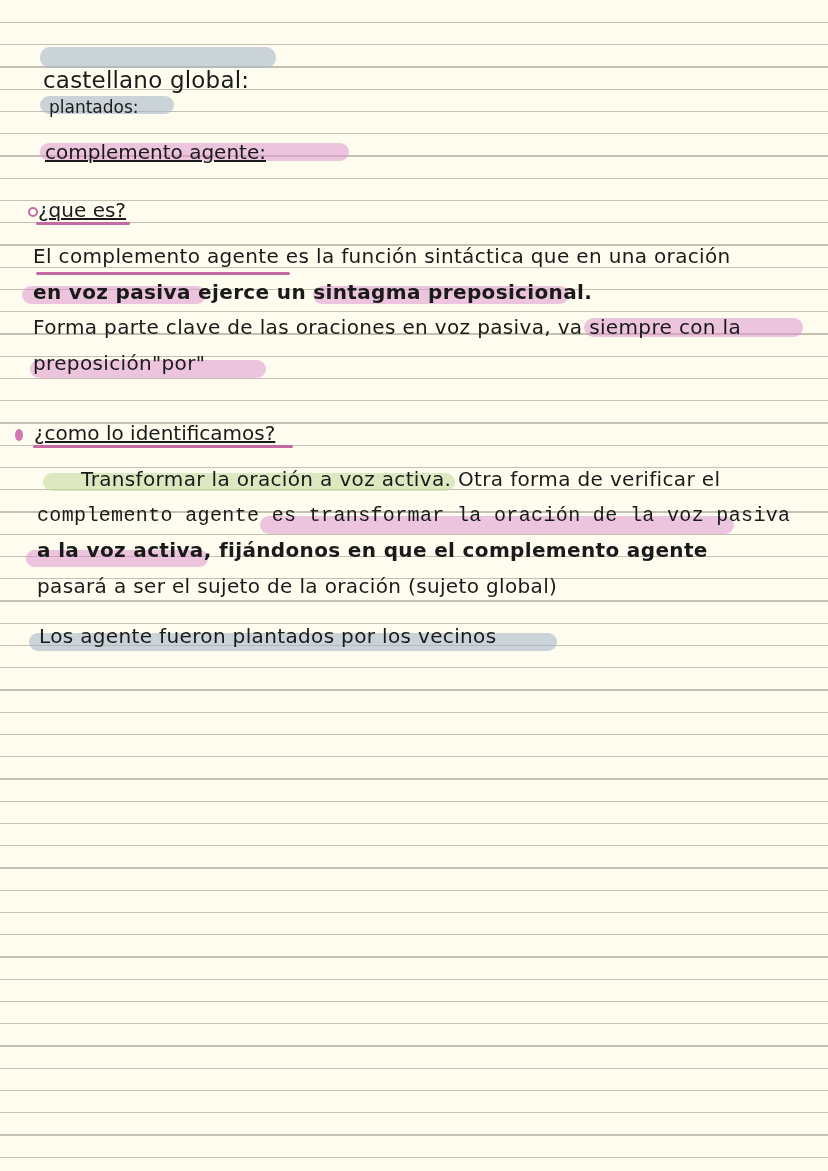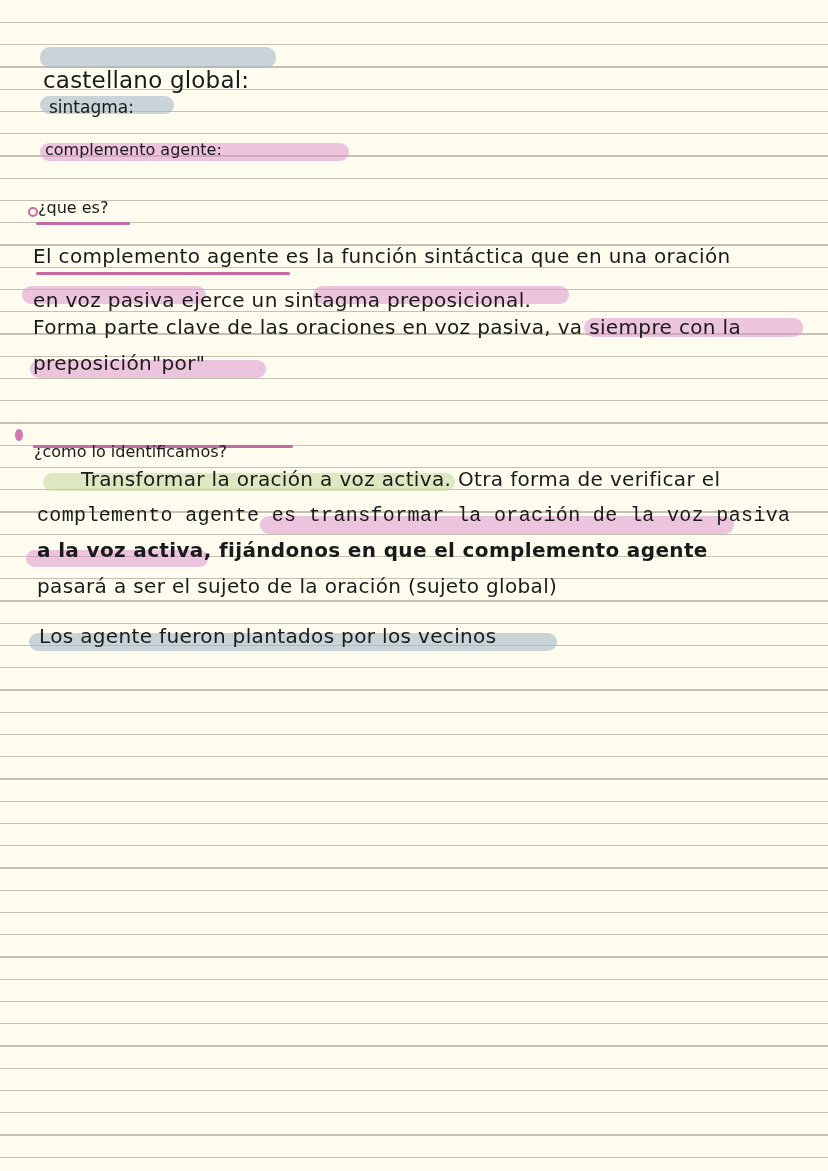--- a/index.html
+++ b/index.html
@@ -50,56 +50,56 @@
     background: #c56aa3;
     z-index: 1;
   }
   .bullet {
     position: absolute;
     border-radius: 50%;
     z-index: 2;
   }
   .title { font-size: 23px; letter-spacing: 0.2px; margin-top: 28px; }
   .sub { font-size: 17px; }
-  .h2 { font-size: 16px; }
+  .h2 { font-size: 20px; text-decoration: underline; }
   .para { font-size: 20px; letter-spacing: 0.35px; }
 </style>
 </head>
 <body>
 
 <div class="ruled"></div>
 
 <div class="hl hl-gray" style="left:40px; top:47px; width:236px; height:21px;"></div>
 <div class="line title" style="left:43px; top:41px;">castellano global:</div>
 
 <div class="hl hl-gray" style="left:40px; top:96px; width:134px; height:18px;"></div>
-<div class="line sub" style="left:49px; top:99px;">sintagma:</div>
+<div class="line sub" style="left:49px; top:99px;">plantados:</div>
 
 <div class="hl hl-pink" style="left:40px; top:143px; width:309px; height:18px;"></div>
 <div class="line h2" style="left:45px; top:142px;">complemento agente:</div>
 
 <div class="bullet" style="left:28px; top:207px; width:6px; height:6px; border:2px solid #c56aa3;"></div>
 <div class="line h2" style="left:38px; top:200px;">¿que es?</div>
 <div class="ul" style="left:36px; top:222px; width:94px;"></div>
 
 <div class="line para" style="left:33px; top:246px;">El complemento agente es la función sintáctica que en una oración</div>
 <div class="ul" style="left:36px; top:272px; width:254px;"></div>
 
 <div class="hl hl-pink" style="left:22px; top:286px; width:184px; height:18px;"></div>
 <div class="hl hl-pink" style="left:313px; top:286px; width:256px; height:18px;"></div>
-<div class="line para" style="left:33px; top:290px;">en voz pasiva ejerce un sintagma preposicional.</div>
+<div class="line para" style="left:33px; top:282px;font-weight:bold;">en voz pasiva ejerce un sintagma preposicional.</div>
 
 <div class="hl hl-pink" style="left:584px; top:318px; width:219px; height:19px;"></div>
 <div class="line para" style="left:33px; top:317px;">Forma parte clave de las oraciones en voz pasiva, va siempre con la</div>
 
 <div class="hl hl-pink" style="left:30px; top:360px; width:236px; height:18px;"></div>
 <div class="line para" style="left:33px; top:353px;">preposición"por"</div>
 
 <div class="bullet" style="left:15px; top:429px; width:8px; height:12px; background:#d277b4;"></div>
-<div class="line h2" style="left:34px; top:444px;">¿como lo identificamos?</div>
+<div class="line h2" style="left:34px; top:423px;">¿como lo identificamos?</div>
 <div class="ul" style="left:33px; top:445px; width:260px;"></div>
 
 <div class="hl hl-green" style="left:43px; top:473px; width:412px; height:18px;"></div>
 <div class="line para" style="left:37px; top:469px;margin-left:44px;">Transformar la oración a voz activa. Otra forma de verificar el</div>
 
 <div class="hl hl-pink" style="left:260px; top:516px; width:474px; height:18px;"></div>
 <div class="line para" style="left:37px; top:506px;font-family:Liberation Mono, monospace;">complemento agente es transformar la oración de la voz pasiva</div>
 
 <div class="hl hl-pink" style="left:26px; top:550px; width:182px; height:17px;"></div>
 <div class="line para" style="left:37px; top:540px;font-weight:bold;">a la voz activa, fijándonos en que el complemento agente</div>

